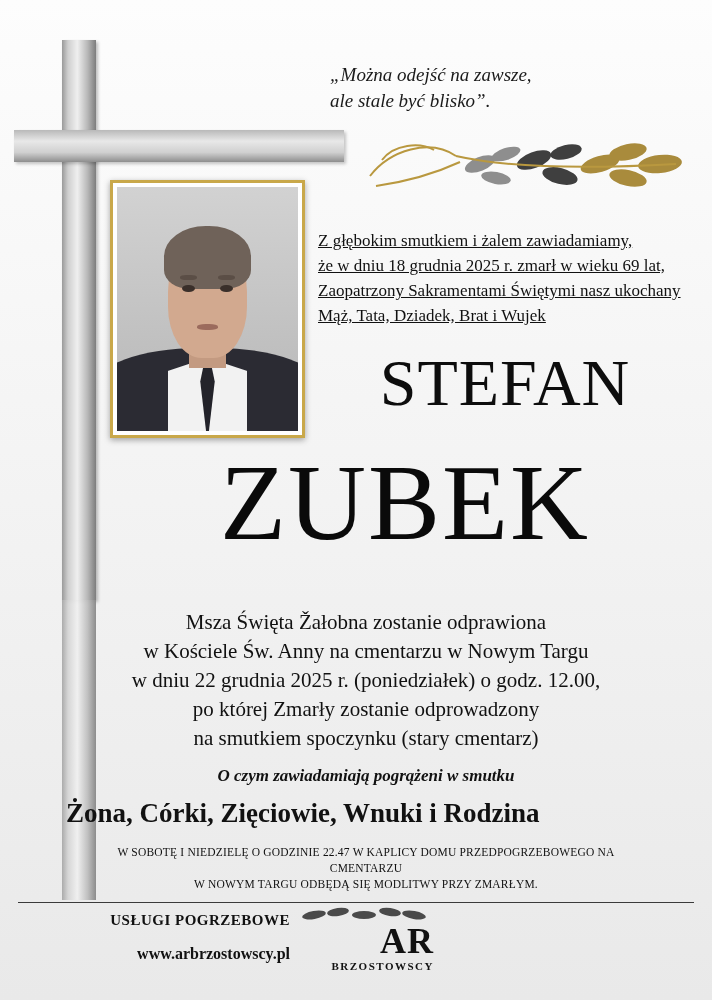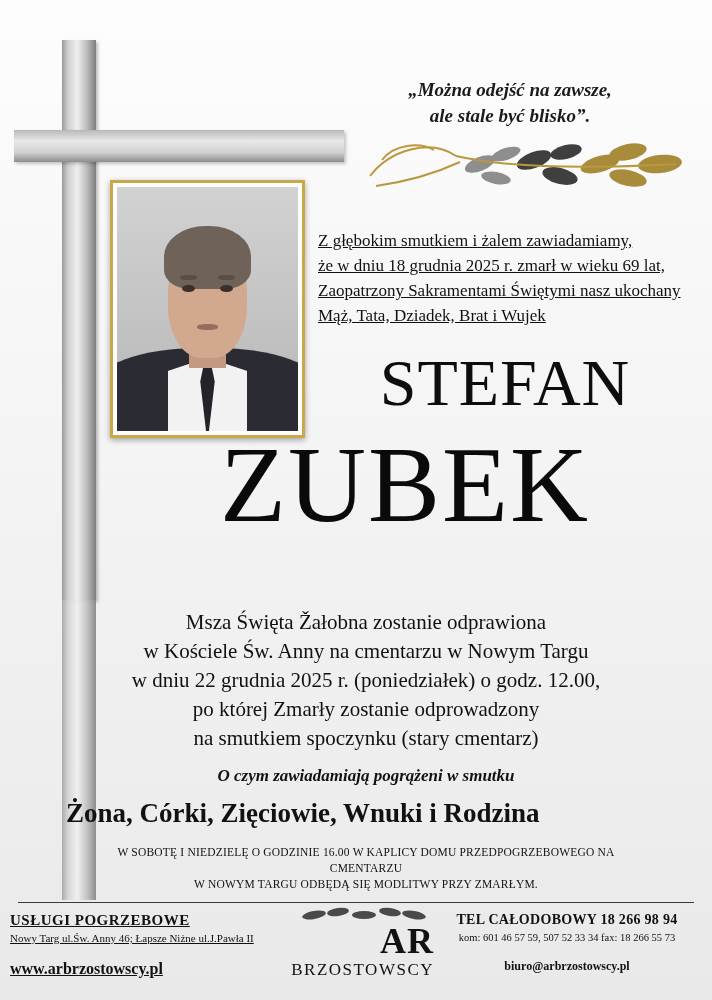--- a/index.html
+++ b/index.html
@@ -29,25 +29,23 @@
   }
   .cross-v2{
     position:absolute;left:62px;top:600px;width:34px;height:300px;
     background:linear-gradient(90deg,#a5a5a5 0%,#d4d4d4 18%,#f0f0f0 45%,#bdbdbd 75%,#848484 100%);
     opacity:.92;
   }
 
   
   .quote{
     position:absolute;left:330px;top:62px;width:360px;
-    text-align:center;
-    font-style:italic;font-weight:bold;
+    font-style:italic;font-weight:normal;
     font-size:19px;line-height:26px;
     color:#1a1a1a;
-    margin-top:15px;
   }
 
   
   .ornament{
     position:absolute;left:360px;top:130px;width:330px;height:70px;
   }
 
   
   .photo-frame{
     position:absolute;left:110px;top:180px;width:195px;height:258px;
@@ -115,21 +113,21 @@
   .announce div{white-space:nowrap;text-decoration:underline;}
 
   
   .first-name{
     position:absolute;left:310px;top:348px;width:390px;
     text-align:center;
     font-size:66px;line-height:70px;letter-spacing:1px;
     font-weight:400;color:#0d0d0d;
   }
   .last-name{
-    position:absolute;left:120px;top:428px;width:570px;
+    position:absolute;left:120px;top:446px;width:570px;
     text-align:center;
     font-size:108px;line-height:114px;letter-spacing:2px;
     font-weight:400;color:#0a0a0a;
   }
 
   
   .address{
     position:absolute;left:106px;top:578px;width:520px;text-align:center;
     font-weight:bold;font-style:italic;font-size:19px;
   }
@@ -151,39 +149,39 @@
   }
 
   
   .footer-rule{
     position:absolute;left:18px;top:902px;width:676px;height:1px;background:#3a3a3a;
   }
   .footer{
     position:absolute;left:0;top:902px;width:712px;height:98px;
   }
   .f-left{
-    position:absolute;left:10px;top:10px;width:280px;text-align:left;text-decoration:underline;
+    position:absolute;left:10px;top:10px;width:280px;text-align:right;
   }
   .f-left .t1{font-weight:bold;font-size:15px;letter-spacing:.5px;}
   .f-left .t2{font-size:11px;margin-top:3px;}
   .f-left .t3{font-weight:bold;font-size:16px;margin-top:16px;}
   .f-right{
     position:absolute;left:428px;top:10px;width:278px;text-align:center;
   }
   .f-right .t1{font-weight:bold;font-size:14px;letter-spacing:.3px;}
   .f-right .t2{font-size:10.5px;margin-top:4px;}
   .f-right .t3{font-weight:bold;font-size:12px;margin-top:16px;}
   .f-logo{
     position:absolute;left:284px;top:4px;width:150px;text-align:right;
   }
   .f-logo .mono{
     font-size:36px;font-weight:bold;letter-spacing:1px;line-height:38px;color:#111;
   }
   .f-logo .brand{
-    font-size:17px;font-weight:normal;letter-spacing:1.5px;color:#111;
+    font-size:11px;font-weight:bold;letter-spacing:1.5px;color:#111;
   }
   .f-logo .wheat{height:16px;}
 </style>
 </head>
 <body>
 
 <div class="page">
 
   <div class="cross-v"></div>
   <div class="cross-h"></div>
@@ -254,50 +252,44 @@
     <div>w Kościele Św. Anny na cmentarzu w Nowym Targu</div>
     <div>w dniu 22 grudnia 2025 r. (poniedziałek) o godz. 12.00,</div>
     <div>po której Zmarły zostanie odprowadzony</div>
     <div>na smutkiem spoczynku (stary cmentarz)</div>
   </div>
 
   <div class="informers-lead">O czym zawiadamiają pogrążeni w smutku</div>
   <div class="family">Żona, Córki, Zięciowie, Wnuki i Rodzina</div>
 
   <div class="prayer">
-    <div>W SOBOTĘ  I NIEDZIELĘ O GODZINIE 16.00 W KAPLICY DOMU PRZEDPOGRZEBOWEGO NA CMENTARZU</div>
+    <div>W SOBOTĘ  I NIEDZIELĘ O GODZINIE 22.47 W KAPLICY DOMU PRZEDPOGRZEBOWEGO NA CMENTARZU</div>
     <div>W NOWYM TARGU ODBĘDĄ SIĘ MODLITWY PRZY ZMARŁYM.</div>
   </div>
 
   <div class="footer-rule"></div>
   <div class="footer">
 
     <div class="f-left">
       <div class="t1">USŁUGI POGRZEBOWE</div>
-      <div class="t2">Nowy Targ ul.Św. Anny 46; Łapsze Niżne ul.J.Pawła  II</div>
       <div class="t3">www.arbrzostowscy.pl</div>
     </div>
 
     <div class="f-logo">
       <div class="wheat">
         <svg width="140" height="16" viewBox="0 0 140 16">
           <g fill="#4a4a4a">
             <ellipse cx="20" cy="9" rx="12" ry="4" transform="rotate(-10 20 9)"></ellipse>
             <ellipse cx="44" cy="6" rx="11" ry="4" transform="rotate(-8 44 6)"></ellipse>
             <ellipse cx="70" cy="9" rx="12" ry="4"></ellipse>
             <ellipse cx="96" cy="6" rx="11" ry="4" transform="rotate(8 96 6)"></ellipse>
             <ellipse cx="120" cy="9" rx="12" ry="4" transform="rotate(10 120 9)"></ellipse>
           </g>
         </svg>
       </div>
       <div class="mono">AR</div>
       <div class="brand">BRZOSTOWSCY</div>
     </div>
 
-    <div class="f-right">
-      <div class="t1">TEL CAŁODOBOWY 18 266 98 94</div>
-      <div class="t2">kom: 601 46 57 59, 507 52 33 34 fax: 18 266 55 73</div>
-      <div class="t3">biuro@arbrzostowscy.pl</div>
-    </div>
 
   </div>
 
 </div>
 
 </body></html>

